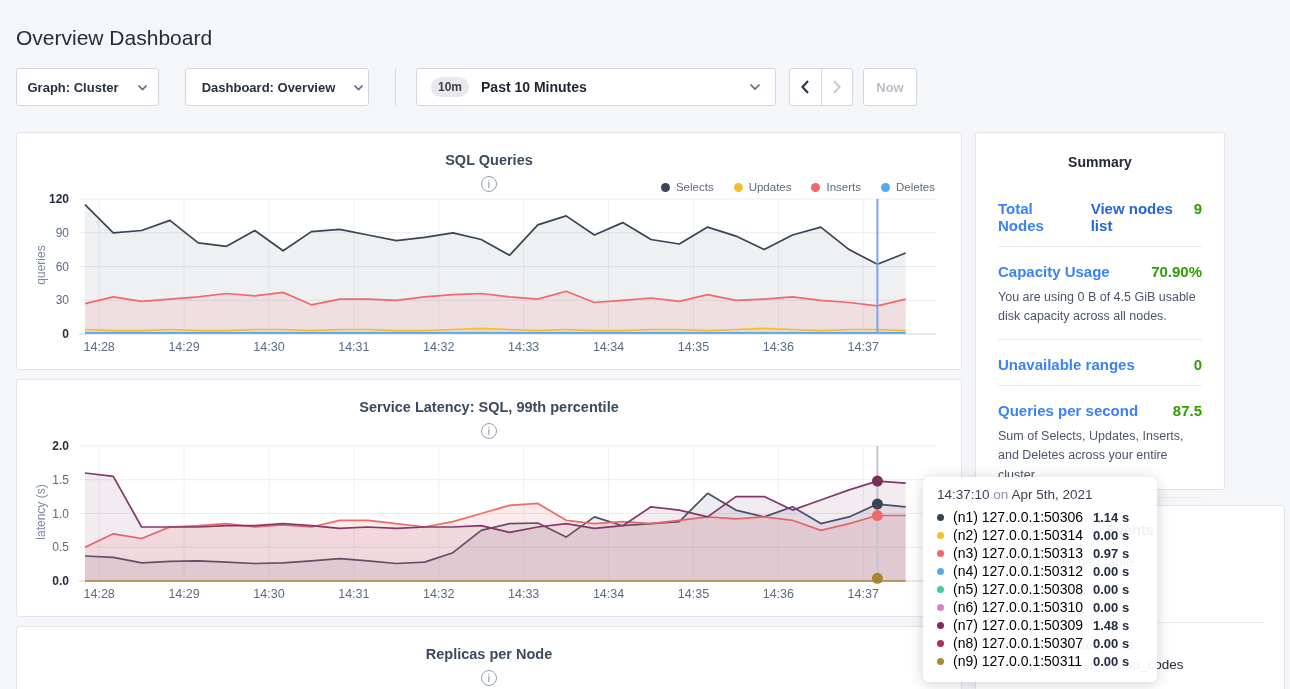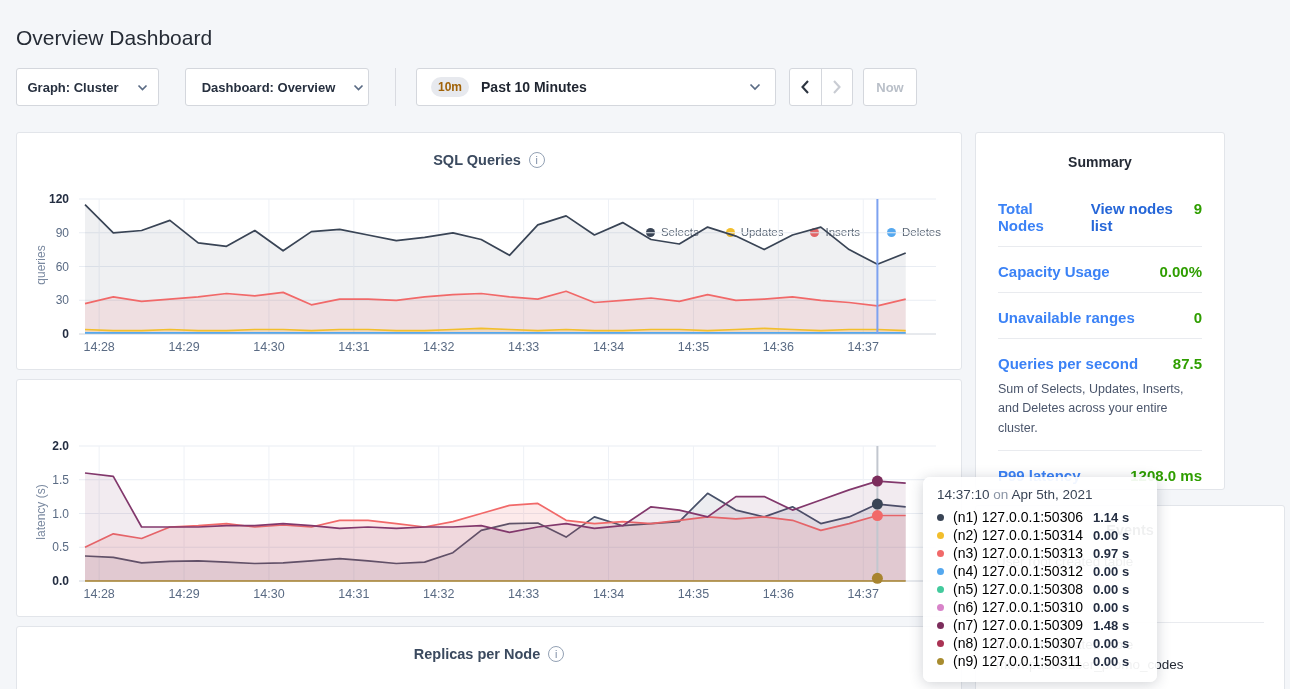--- a/index.html
+++ b/index.html
@@ -9,42 +9,42 @@
 
   
   .btn{position:absolute;height:38px;background:#fff;border:1px solid #d4d7dd;border-radius:3px;
        display:flex;align-items:center;justify-content:center;gap:18px;font-size:13px;font-weight:bold;
        color:#27303f;cursor:pointer;box-sizing:border-box;}
   #btn-graph{left:16px;top:68px;width:143px;}
   #btn-dashboard{left:185px;top:68px;width:184px;padding-left:12px;}
   .ctl-divider{position:absolute;left:395px;top:68px;width:1px;height:38px;background:#d9dbe1;}
   #btn-time{left:416px;top:68px;width:360px;justify-content:flex-start;padding:0 14px;gap:12px;}
   #btn-time .chev{margin-left:auto;}
-  .badge-10m{background:#e7e9ee;border-radius:10px;padding:3px 7px;font-size:12px;font-weight:bold;color:#a16207;}
+  .badge-10m{background:#e7e9ee;border-radius:10px;padding:3px 7px;font-size:12px;font-weight:bold;color:#404040;}
   .time-label{font-size:14px;font-weight:bold;color:#1f2530;}
   #arrows{position:absolute;left:789px;top:68px;width:64px;height:38px;background:#fff;border:1px solid #d4d7dd;
           border-radius:3px;display:flex;box-sizing:border-box;}
   .arrow-cell{flex:1;display:flex;align-items:center;justify-content:center;cursor:pointer;}
   #arrow-prev{border-right:1px solid #d4d7dd;}
   #btn-now{left:863px;top:68px;width:54px;color:#b9bfc8;}
 
   
   .card{position:absolute;background:#fff;border:1px solid #e2e5ea;border-radius:3px;box-sizing:border-box;}
   #card-sql{left:16px;top:132px;width:946px;height:238px;}
   #card-lat{left:16px;top:379px;width:946px;height:238px;}
   #card-rep{left:16px;top:626px;width:946px;height:130px;}
   #card-summary{left:975px;top:132px;width:250px;height:358px;}
   #card-events{left:975px;top:505px;width:310px;height:250px;}
 
   .chart-title{display:flex;justify-content:center;align-items:center;gap:8px;padding-top:19px;
-               font-size:14.5px;font-weight:bold;color:#3b4a5f;}
+               font-size:14.5px;font-weight:bold;color:#3b4a5f;flex-direction:column;}
   .info-icon{width:16px;height:16px;border:1px solid #93a1b4;border-radius:50%;color:#7b8ba3;
              font-size:10.5px;line-height:15px;text-align:center;font-weight:normal;box-sizing:border-box;}
   .info-icon::before{content:"i";}
-  .legend{position:absolute;top:48px;right:20px;display:flex;gap:27px;margin-top:45px;}
+  .legend{position:absolute;top:48px;right:26px;display:flex;gap:20px;}
   .leg-item{display:flex;align-items:center;gap:6px;font-size:11.5px;color:#5e6a79;}
   .leg-dot{width:9px;height:9px;border-radius:50%;}
   svg.plot{position:absolute;left:0;top:56px;font-family:"Liberation Sans",sans-serif;}
   .ylab{position:absolute;transform:rotate(-90deg);font-size:12px;color:#7a89a0;width:160px;
         text-align:center;left:-56px;top:125px;}
 
   
   .sum-title{text-align:center;font-size:14px;font-weight:bold;color:#242a35;padding-top:21px;}
   .sum-body{padding:14px 22px 0;}
   .sum-row{display:flex;align-items:baseline;margin:16px 0 12px;}
@@ -170,20 +170,24 @@
       <path d="M68.0,145 L68.0,114.6 L96.3,107.9 L124.6,112.4 L152.9,110.1 L181.2,107.9 L209.5,104.5 L237.8,106.8 L266.1,103.4 L294.4,115.8 L322.7,110.1 L351.0,110.1 L379.3,111.3 L407.6,107.9 L435.9,105.6 L464.2,104.5 L492.5,107.9 L520.8,110.1 L549.1,102.3 L577.4,113.5 L605.7,111.3 L634.0,109.0 L662.3,112.4 L690.6,105.6 L718.9,111.3 L747.2,110.1 L775.5,107.9 L803.8,111.3 L832.1,113.5 L860.4,116.9 L888.7,110.1 L888.7,145 Z" fill="rgba(241,105,105,0.12)"></path>
       <path d="M68.0,114.6 L96.3,107.9 L124.6,112.4 L152.9,110.1 L181.2,107.9 L209.5,104.5 L237.8,106.8 L266.1,103.4 L294.4,115.8 L322.7,110.1 L351.0,110.1 L379.3,111.3 L407.6,107.9 L435.9,105.6 L464.2,104.5 L492.5,107.9 L520.8,110.1 L549.1,102.3 L577.4,113.5 L605.7,111.3 L634.0,109.0 L662.3,112.4 L690.6,105.6 L718.9,111.3 L747.2,110.1 L775.5,107.9 L803.8,111.3 L832.1,113.5 L860.4,116.9 L888.7,110.1" fill="none" stroke="#f16969" stroke-width="1.7" stroke-linejoin="round"></path>
       <path d="M68.0,145 L68.0,140.5 L96.3,141.6 L124.6,141.6 L152.9,140.5 L181.2,141.6 L209.5,141.6 L237.8,140.5 L266.1,140.5 L294.4,141.6 L322.7,140.5 L351.0,140.5 L379.3,141.6 L407.6,141.6 L435.9,140.5 L464.2,139.4 L492.5,140.5 L520.8,141.6 L549.1,140.5 L577.4,141.6 L605.7,141.6 L634.0,140.5 L662.3,140.5 L690.6,141.6 L718.9,140.5 L747.2,139.4 L775.5,140.5 L803.8,141.6 L832.1,140.5 L860.4,140.5 L888.7,141.6 L888.7,145 Z" fill="rgba(242,190,44,0.18)"></path>
       <path d="M68.0,140.5 L96.3,141.6 L124.6,141.6 L152.9,140.5 L181.2,141.6 L209.5,141.6 L237.8,140.5 L266.1,140.5 L294.4,141.6 L322.7,140.5 L351.0,140.5 L379.3,141.6 L407.6,141.6 L435.9,140.5 L464.2,139.4 L492.5,140.5 L520.8,141.6 L549.1,140.5 L577.4,141.6 L605.7,141.6 L634.0,140.5 L662.3,140.5 L690.6,141.6 L718.9,140.5 L747.2,139.4 L775.5,140.5 L803.8,141.6 L832.1,140.5 L860.4,140.5 L888.7,141.6" fill="none" stroke="#f2be2c" stroke-width="1.7" stroke-linejoin="round"></path>
       <path d="M68.0,143.9 L96.3,143.9 L124.6,143.9 L152.9,143.9 L181.2,143.9 L209.5,143.9 L237.8,143.9 L266.1,143.9 L294.4,143.9 L322.7,143.9 L351.0,143.9 L379.3,143.9 L407.6,143.9 L435.9,143.9 L464.2,143.9 L492.5,143.9 L520.8,143.9 L549.1,143.9 L577.4,143.9 L605.7,143.9 L634.0,143.9 L662.3,143.9 L690.6,143.9 L718.9,143.9 L747.2,143.9 L775.5,143.9 L803.8,143.9 L832.1,143.9 L860.4,143.9 L888.7,143.9" fill="none" stroke="#55a8ef" stroke-width="1.7" stroke-linejoin="round"></path>
       <line x1="860.4" y1="10" x2="860.4" y2="145" stroke="#7da2f0" stroke-width="2"></line>
     </svg>
 </div>
 
 <div class="card" id="card-lat">
+  <div class="chart-title">
+    <span>Service Latency: SQL, 99th percentile</span>
+    <span class="info-icon"></span>
+  </div>
   <div class="ylab">latency (s)</div>
   <svg class="plot" id="svg-lat" width="946" height="175" viewBox="0 0 946 175">
       <text x="52" y="149" text-anchor="end" font-size="12" font-weight="bold" fill="#242e42">0.0</text>
       <line x1="62" y1="111.25" x2="919" y2="111.25" stroke="#e9edf3"></line>
       <text x="52" y="115.25" text-anchor="end" font-size="12" font-weight="normal" fill="#5a6b84">0.5</text>
       <line x1="62" y1="77.5" x2="919" y2="77.5" stroke="#e9edf3"></line>
       <text x="52" y="81.5" text-anchor="end" font-size="12" font-weight="normal" fill="#5a6b84">1.0</text>
       <line x1="62" y1="43.75" x2="919" y2="43.75" stroke="#e9edf3"></line>
       <text x="52" y="47.75" text-anchor="end" font-size="12" font-weight="normal" fill="#5a6b84">1.5</text>
       <line x1="62" y1="10" x2="919" y2="10" stroke="#e9edf3"></line>
@@ -235,22 +239,23 @@
   <div class="sum-title">Summary</div>
   <div class="sum-body">
     <div class="sum-row">
       <span class="sum-label">Total Nodes</span>
       <span class="sum-link">View nodes list</span>
       <span class="sum-value">9</span>
     </div>
     <hr class="sum-hr">
     <div class="sum-row">
       <span class="sum-label">Capacity Usage</span>
-      <span class="sum-value">0.00%</span>
-    </div>
+      <span class="sum-value">70.90%</span>
+    </div>
+    <div class="sum-desc">You are using 0 B of 4.5 GiB usable disk capacity across all nodes.</div>
     <hr class="sum-hr">
     <div class="sum-row">
       <span class="sum-label">Unavailable ranges</span>
       <span class="sum-value">0</span>
     </div>
     <hr class="sum-hr">
     <div class="sum-row">
       <span class="sum-label">Queries per second</span>
       <span class="sum-value">87.5</span>
     </div>

